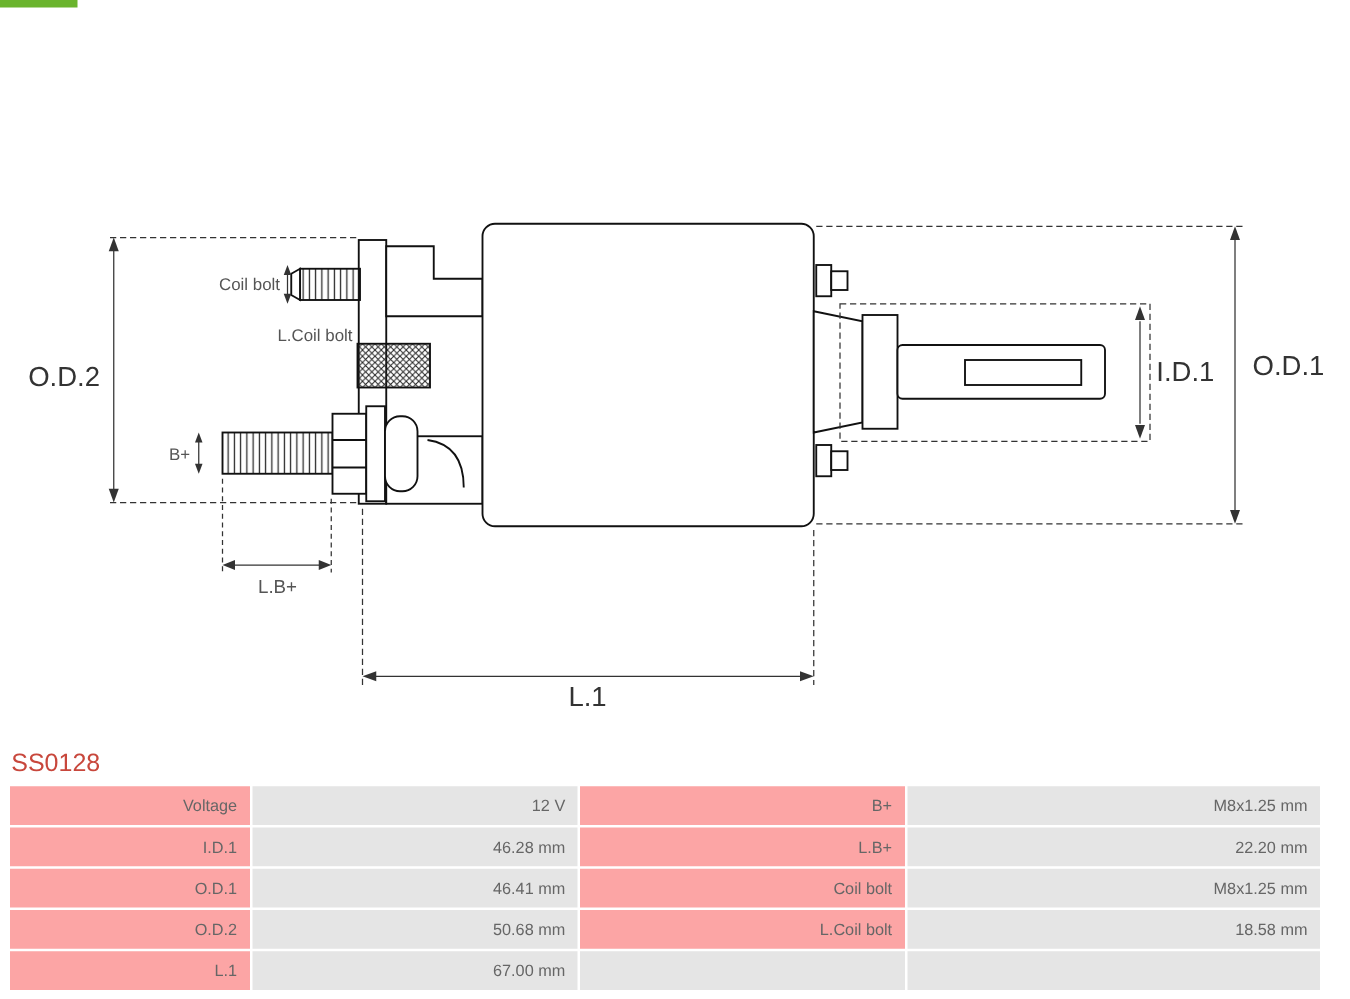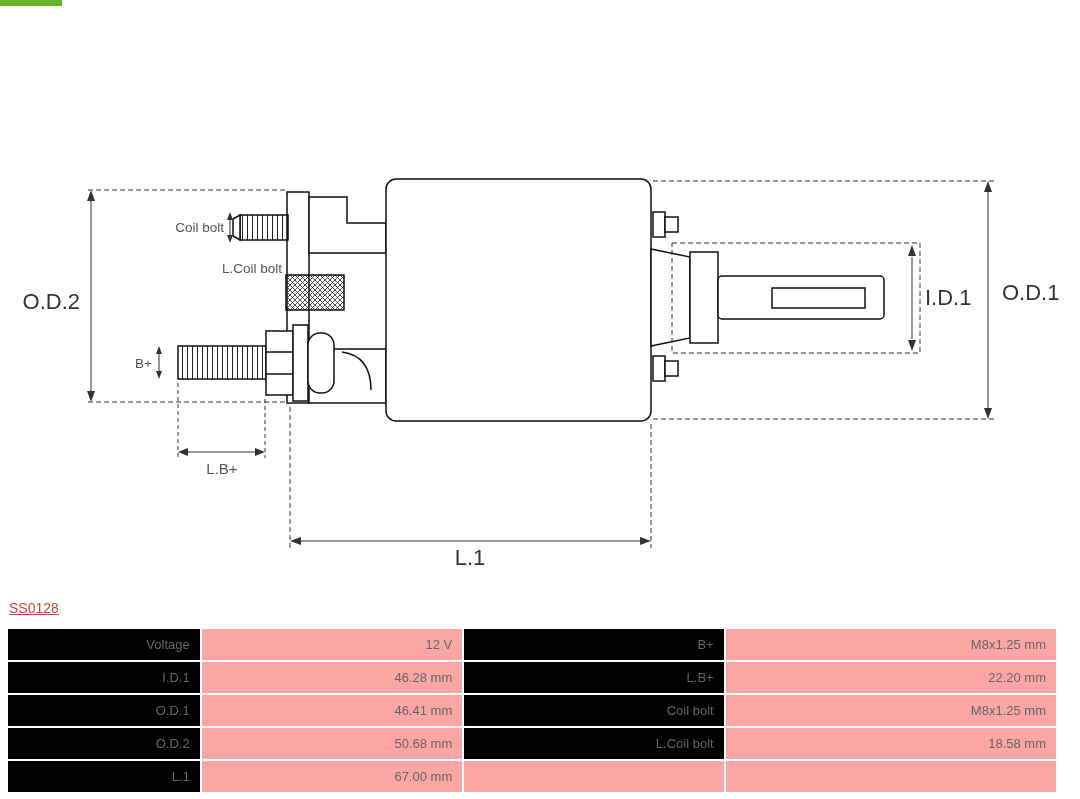--- a/index.html
+++ b/index.html
@@ -4,28 +4,28 @@
 <style>
   * { margin:0; padding:0; box-sizing:border-box; }
   html,body { width:1080px; height:799px; background:#ffffff; overflow:hidden;
               font-family:"Liberation Sans", sans-serif; position:relative; }
 
   .logo-frag { position:absolute; top:0; left:0; width:62px; height:6px; background:#6ab42d; }
 
   .diagram-wrap { position:absolute; top:0; left:0; width:1080px; height:596px; }
   svg text { font-family:"Liberation Sans", sans-serif; }
 
-  .part-number { position:absolute; top:600px; left:9px; font-size:14px; color:#c8473c;text-decoration:underline; }
+  .part-number { position:absolute; top:600px; left:9px; font-size:20px; color:#c8473c; }
 
   .spec-table { position:absolute; top:627px; left:6px; width:1052px;
                 border-collapse:separate; border-spacing:2px; table-layout:fixed; }
   .spec-table td { height:31px; padding:0 10px; text-align:right; font-size:13px;
                    color:#666; vertical-align:middle; overflow:hidden; white-space:nowrap; }
-  td.lbl { background:#000000;margin-top:30px; }
-  td.val { background:#fca5a5; }
+  td.lbl { background:#fca5a5;margin-top:30px; }
+  td.val { background:#e5e5e5; }
   col.c1 { width:18.4%; } col.c2 { width:25.0%; } col.c3 { width:24.9%; } col.c4 { width:31.7%; }
 </style>
 </head>
 <body>
 
 <div class="logo-frag"></div>
 
 <div class="diagram-wrap">
 <svg width="1080" height="596" viewBox="0 0 1080 596">
   <defs>

